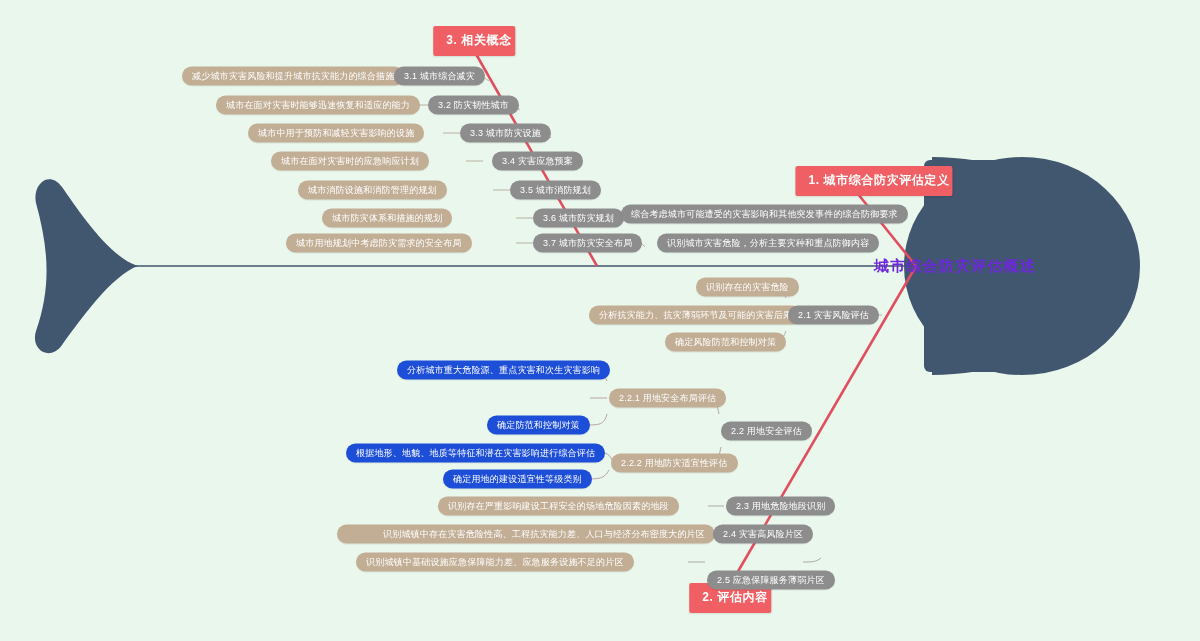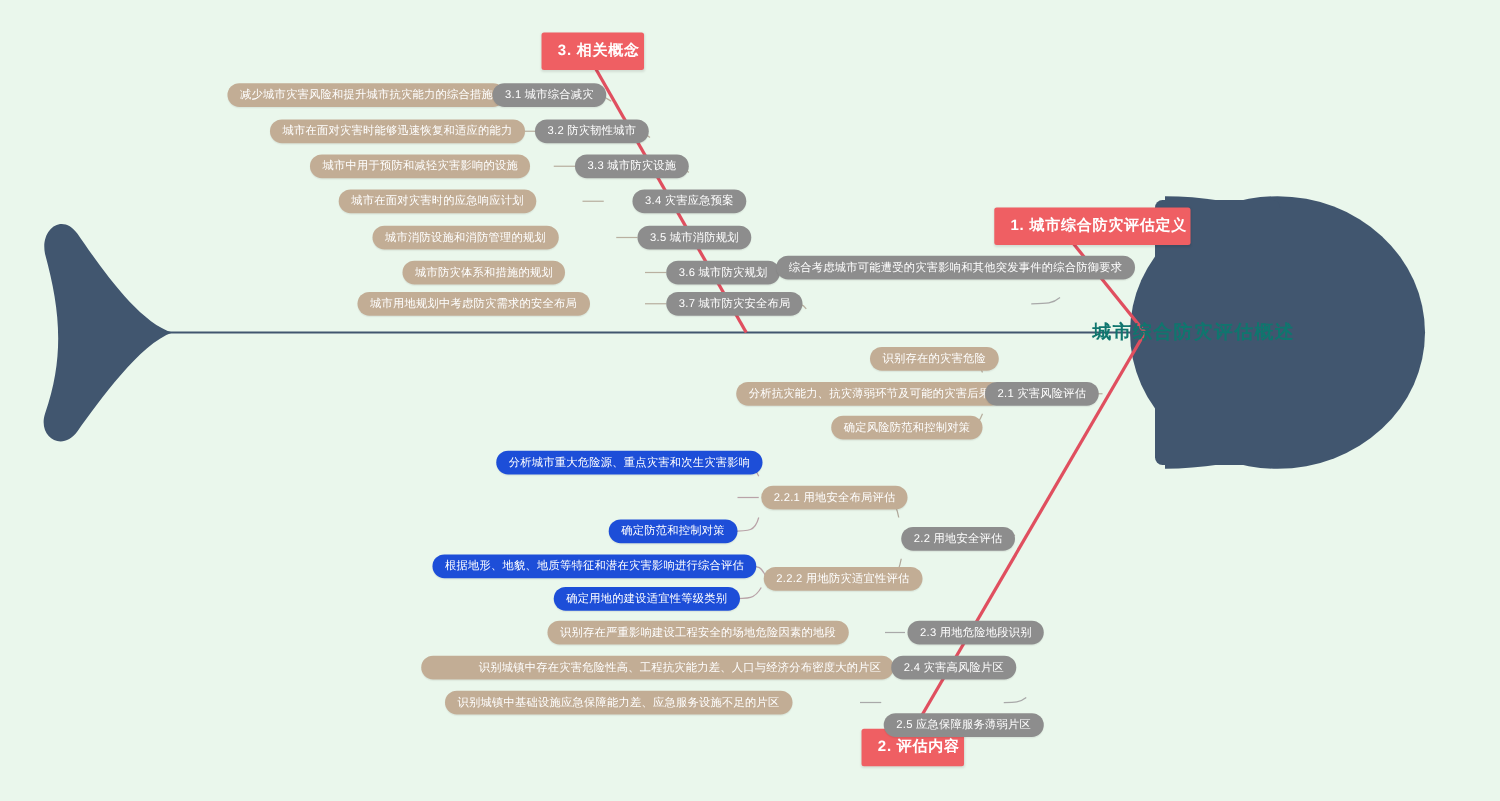--- a/index.html
+++ b/index.html
@@ -43,21 +43,21 @@
     border-radius:2px;
     display:flex;align-items:center;justify-content:center;
     transform:translate(-50%,-50%);
     box-shadow:0 1px 2px rgba(0,0,0,.10);
   }
 
   #head-label{
     position:absolute;
     left:955px;top:266px;
     transform:translate(-50%,-50%);
-    color:#0f766e;
+    color:#6d28d9;
     font-size:15px;
     font-weight:bold;
     letter-spacing:1.2px;
     white-space:nowrap;
   }
 </style>
 </head>
 <body>
 
 <div id="stage">
@@ -143,26 +143,27 @@
   <div class="node n-tan" style="left:216px;top:105px;">城市在面对灾害时能够迅速恢复和适应的能力</div>
   <div class="node n-tan" style="left:248px;top:133px;">城市中用于预防和减轻灾害影响的设施</div>
   <div class="node n-tan" style="left:271px;top:161px;">城市在面对灾害时的应急响应计划</div>
   <div class="node n-tan" style="left:298px;top:190px;">城市消防设施和消防管理的规划</div>
   <div class="node n-tan" style="left:322px;top:218px;">城市防灾体系和措施的规划</div>
   <div class="node n-tan" style="left:286px;top:243px;">城市用地规划中考虑防灾需求的安全布局</div>
 
   <div class="node n-gray" style="left:394px;top:76px;">3.1 城市综合减灾</div>
   <div class="node n-gray" style="left:428px;top:105px;">3.2 防灾韧性城市</div>
   <div class="node n-gray" style="left:460px;top:133px;">3.3 城市防灾设施</div>
-  <div class="node n-gray" style="left:506px;top:161px;">3.4 灾害应急预案</div>
+  <div class="node n-gray" style="left:492px;top:161px;">3.4 灾害应急预案</div>
   <div class="node n-gray" style="left:510px;top:190px;">3.5 城市消防规划</div>
   <div class="node n-gray" style="left:533px;top:218px;">3.6 城市防灾规划</div>
   <div class="node n-gray" style="left:533px;top:243px;">3.7 城市防灾安全布局</div>
 
   <div class="node n-gray" style="left:621px;top:214px;">综合考虑城市可能遭受的灾害影响和其他突发事件的综合防御要求</div>
+  <div class="node n-gray" style="left:657px;top:243px;">识别城市灾害危险，分析主要灾种和重点防御内容</div>
 
   <div class="node n-tan" style="left:664px;top:287px;margin-left:32px;">识别存在的灾害危险</div>
   <div class="node n-tan" style="left:589px;top:315px;">分析抗灾能力、抗灾薄弱环节及可能的灾害后果</div>
   <div class="node n-tan" style="left:665px;top:342px;">确定风险防范和控制对策</div>
   <div class="node n-gray" style="left:788px;top:315px;">2.1 灾害风险评估</div>
 
   <div class="node n-rose" style="left:397px;top:370px;">分析城市重大危险源、重点灾害和次生灾害影响</div>
   <div class="node n-rose" style="left:487px;top:425px;">确定防范和控制对策</div>
   <div class="node n-tan" style="left:609px;top:398px;">2.2.1 用地安全布局评估</div>
 

